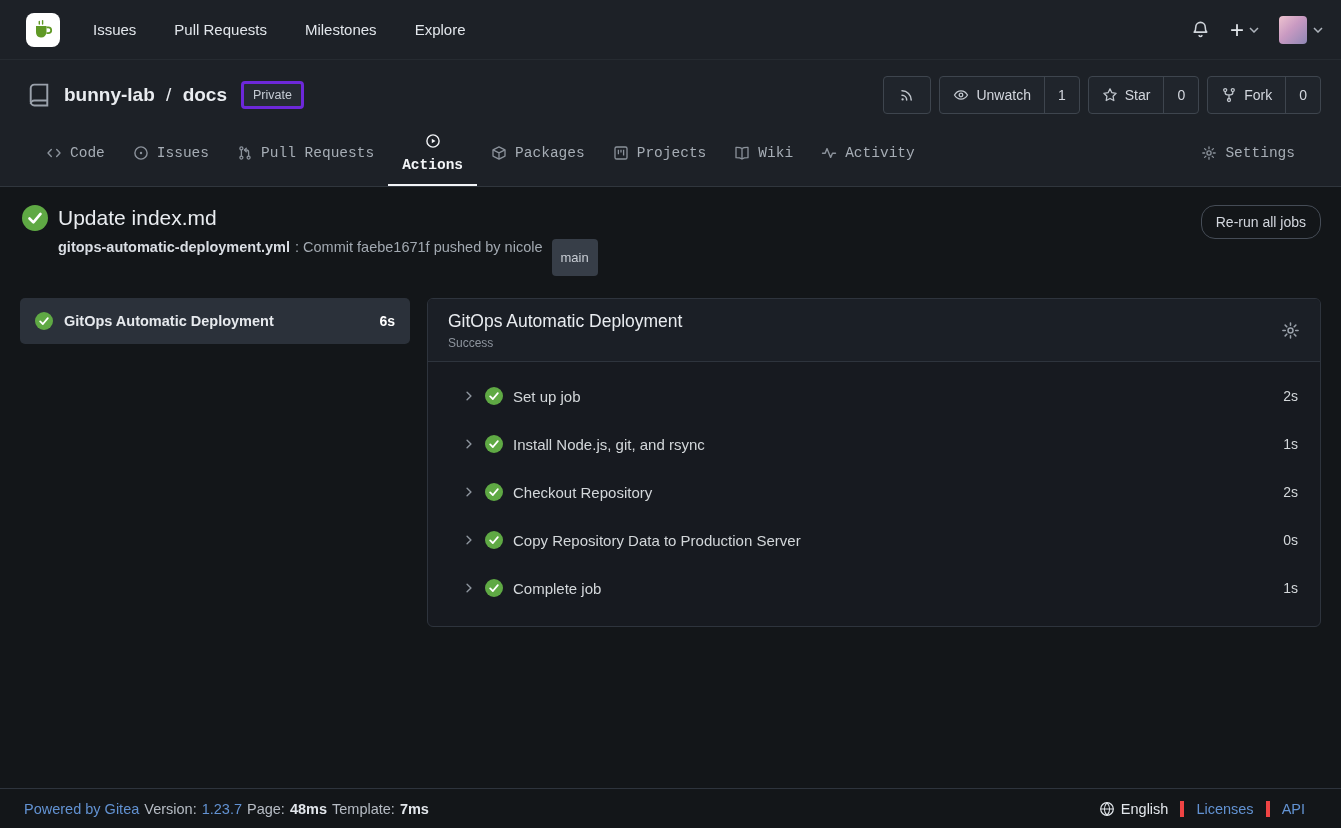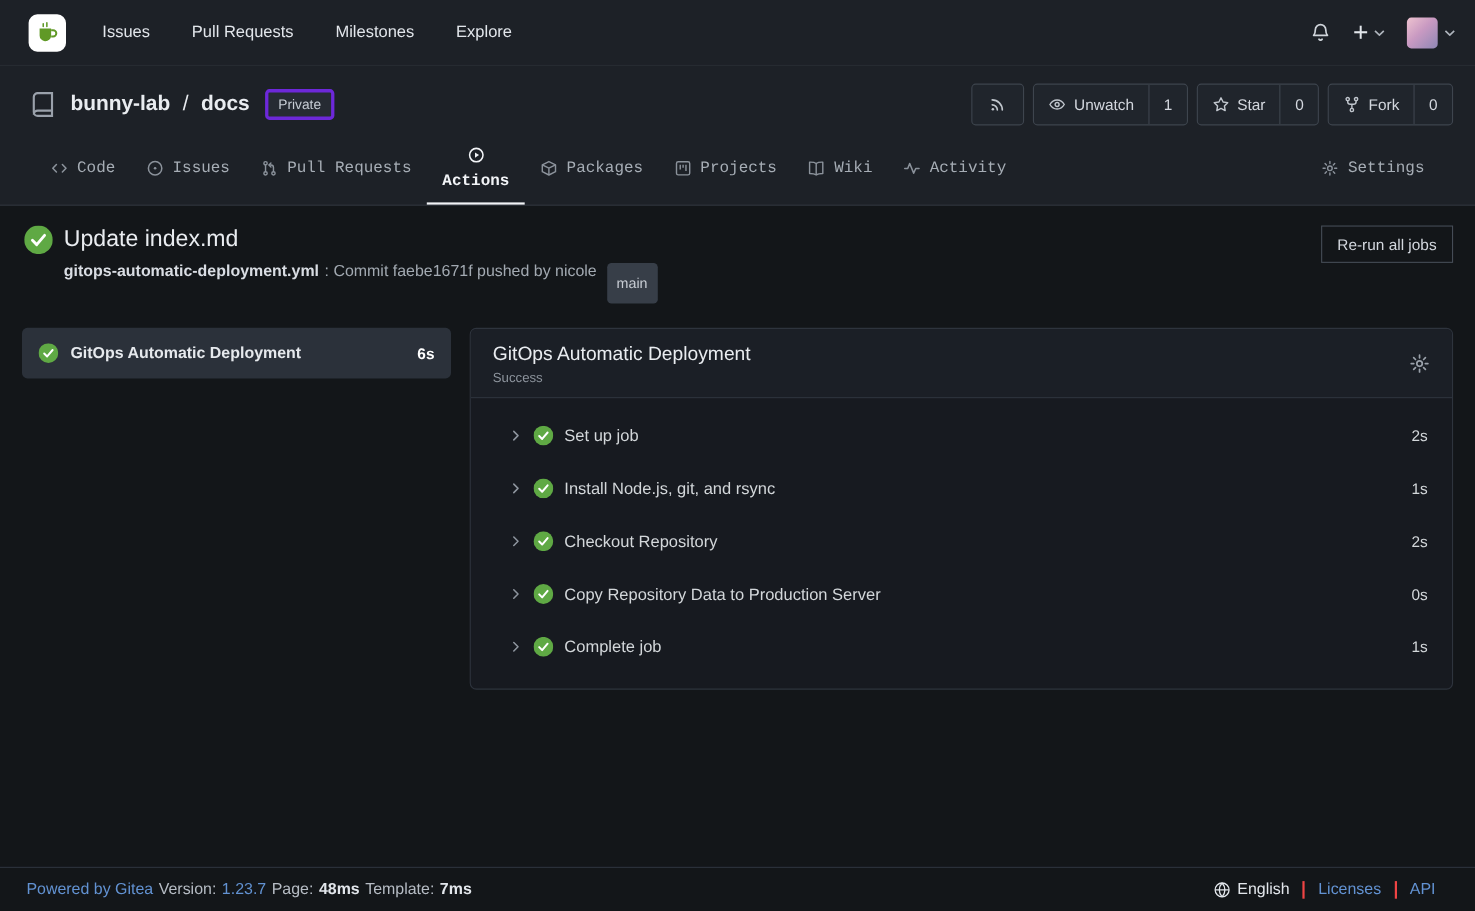--- a/index.html
+++ b/index.html
@@ -79,21 +79,21 @@
   .run-title-row { display: flex; align-items: center; gap: 10px; padding-left: 2px; }
   .run-title { font-size: 21px; font-weight: 400; color: #e9ecf0; }
   .run-sub { margin-left: 38px; margin-top: 8px; font-size: 14.5px; color: #a2a9b1; display: flex; gap: 5px; }
   .wf-file { font-weight: 700; color: #d9dde3; cursor: pointer; }
   .branch-badge {
     background: #373e48; color: #c8cdd4; border-radius: 4px; padding: 11px 9px;
     font-size: 13px; margin-left: 4px; cursor: pointer;
   }
   .rerun-btn {
     margin-left: auto; height: 34px; padding: 0 14px; background: transparent;
-    border: 1px solid #454c56; border-radius: 0; color: #d3d7de; font-size: 14px;
+    border: 1px solid #454c56; border-radius: 14px; color: #d3d7de; font-size: 14px;
     font-family: "Liberation Sans", sans-serif; cursor: pointer;
   }
 
   
   .layout { display: flex; gap: 17px; margin-top: 22px; align-items: flex-start; }
   .jobs-col { width: 390px; flex: none; }
   .job-item {
     display: flex; align-items: center; justify-content: space-between;
     background: #2b313a; border-radius: 5px; height: 46px; padding: 0 15px; cursor: pointer;
   }
@@ -118,21 +118,21 @@
   .footer {
     position: absolute; bottom: 0; left: 0; right: 0; height: 40px;
     border-top: 1px solid #2e343d; background: #131619;
     display: flex; align-items: center; padding: 0 24px; font-size: 14.5px; color: #b6bcc4;
   }
   .footer-left { display: flex; align-items: center; gap: 5px; }
   .footer-right { margin-left: auto; display: flex; align-items: center; }
   .f-link { color: #6292d2; cursor: pointer; }
   .f-strong { font-weight: 700; color: #e2e6eb; }
   .f-item { display: flex; align-items: center; gap: 6px; padding: 0 12px; }
-  .f-item + .f-item { border-left: 2px solid #ef4444; }
+  .f-item + .f-item { border-left: 4px solid #ef4444; }
   .f-lang { color: #e2e6eb; cursor: pointer; }
 </style>
 </head>
 <body>
 
 <div class="navbar">
   <div class="logo">
     <span class="ic">
       <svg width="24" height="24" viewBox="0 0 24 24">
         <path fill="#609926" d="M5 8h10.5v6.2A5.3 5.3 0 0 1 10.2 19.5h-.4A5.3 5.3 0 0 1 5 14.2z"></path>

